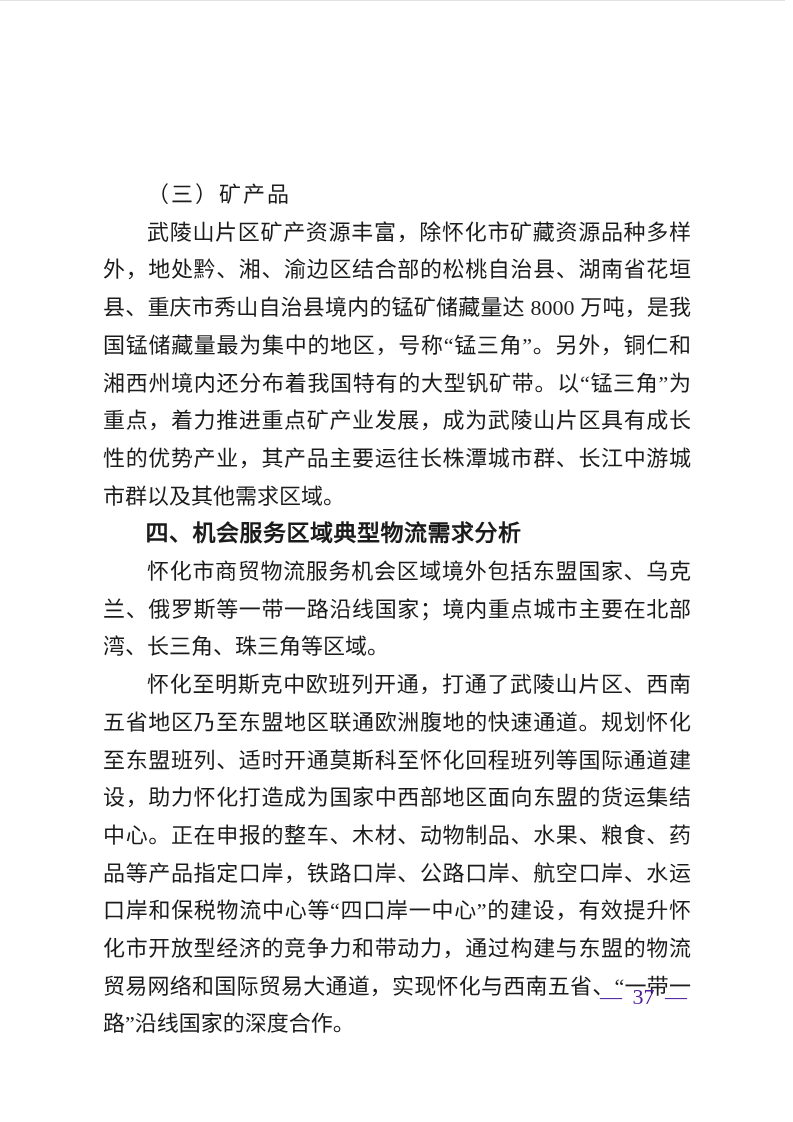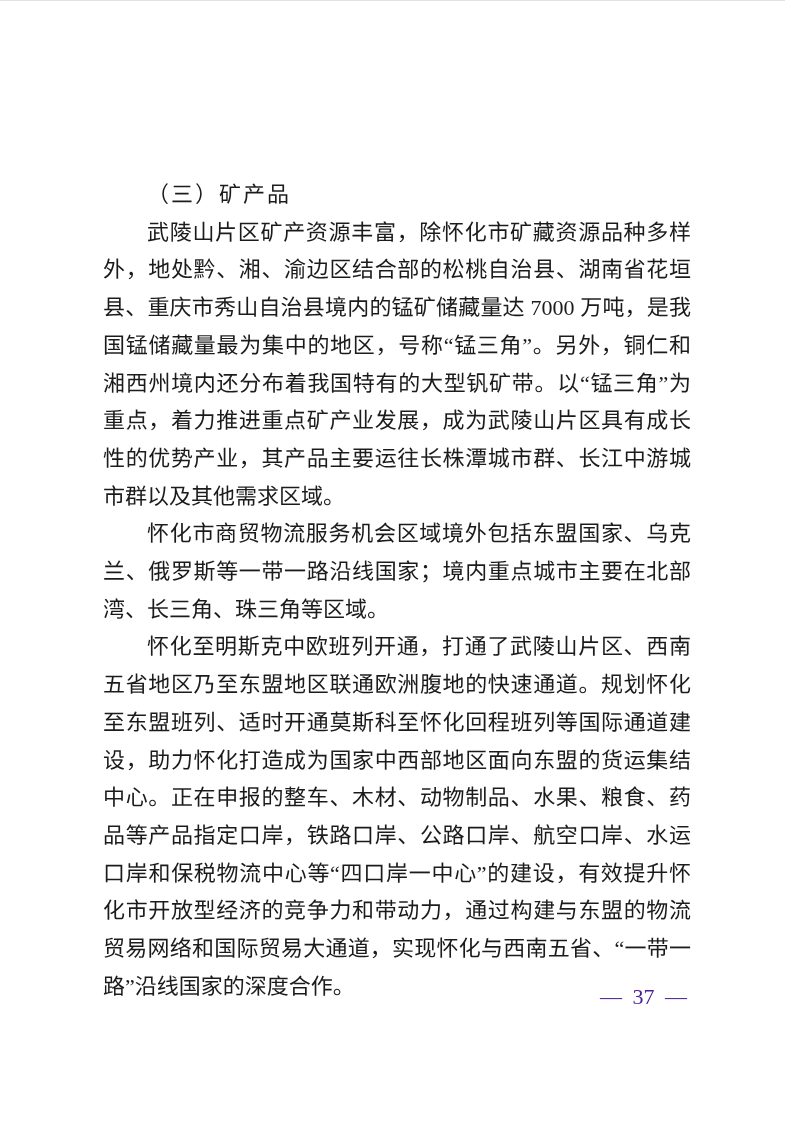--- a/index.html
+++ b/index.html
@@ -61,20 +61,21 @@
     word-spacing: 5px;
     white-space: nowrap;
   }
 </style>
 </head>
 <body>
 
 <div class="page">
   <div class="content">
     <h3 class="kai-heading">（三）矿产品</h3>
-    <p class="body-para">武陵山片区矿产资源丰富，除怀化市矿藏资源品种多样外，地处黔、湘、渝边区结合部的松桃自治县、湖南省花垣县、重庆市秀山自治县境内的锰矿储藏量达 7000 万吨，是我国锰储藏量最为集中的地区，号称“锰三角”。另外，铜仁和湘西州境内还分布着我国特有的大型钒矿带。以“锰三角”为重点，着力推进重点矿产业发展，成为武陵山片区具有成长性的优势产业，其产品主要运往长株潭城市群、长江中游城市群以及其他需求区域。</p>
+    <p class="body-para">武陵山片区矿产资源丰富，除怀化市矿藏资源品种多样外，地处黔、湘、渝边区结合部的松桃自治县、湖南省花垣县、重庆市秀山自治县境内的锰矿储藏量达 8000 万吨，是我国锰储藏量最为集中的地区，号称“锰三角”。另外，铜仁和湘西州境内还分布着我国特有的大型钒矿带。以“锰三角”为重点，着力推进重点矿产业发展，成为武陵山片区具有成长性的优势产业，其产品主要运往长株潭城市群、长江中游城市群以及其他需求区域。</p>
+    <h2 class="bold-heading">四、机会服务区域典型物流需求分析</h2>
     <p class="body-para">怀化市商贸物流服务机会区域境外包括东盟国家、乌克兰、俄罗斯等一带一路沿线国家；境内重点城市主要在北部湾、长三角、珠三角等区域。</p>
     <p class="body-para">怀化至明斯克中欧班列开通，打通了武陵山片区、西南五省地区乃至东盟地区联通欧洲腹地的快速通道。规划怀化至东盟班列、适时开通莫斯科至怀化回程班列等国际通道建设，助力怀化打造成为国家中西部地区面向东盟的货运集结中心。正在申报的整车、木材、动物制品、水果、粮食、药品等产品指定口岸，铁路口岸、公路口岸、航空口岸、水运口岸和保税物流中心等“四口岸一中心”的建设，有效提升怀化市开放型经济的竞争力和带动力，通过构建与东盟的物流贸易网络和国际贸易大通道，实现怀化与西南五省、“一带一路”沿线国家的深度合作。</p>
   </div>
   <div class="footer">
     <span>— 37 —</span>
   </div>
 </div>
 
 </body></html>

